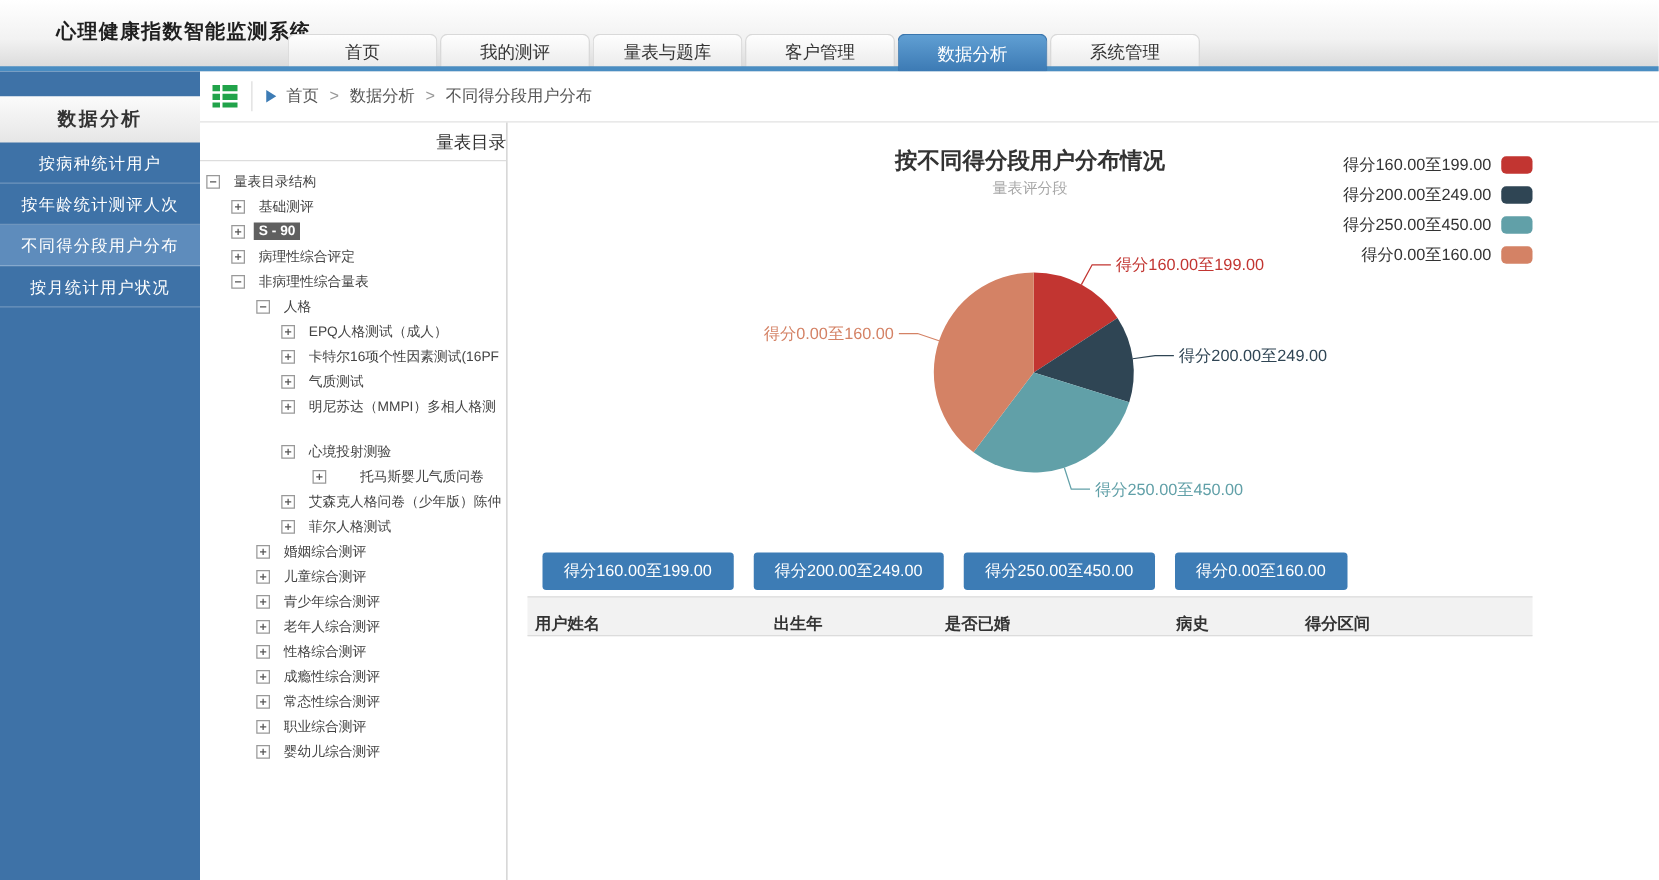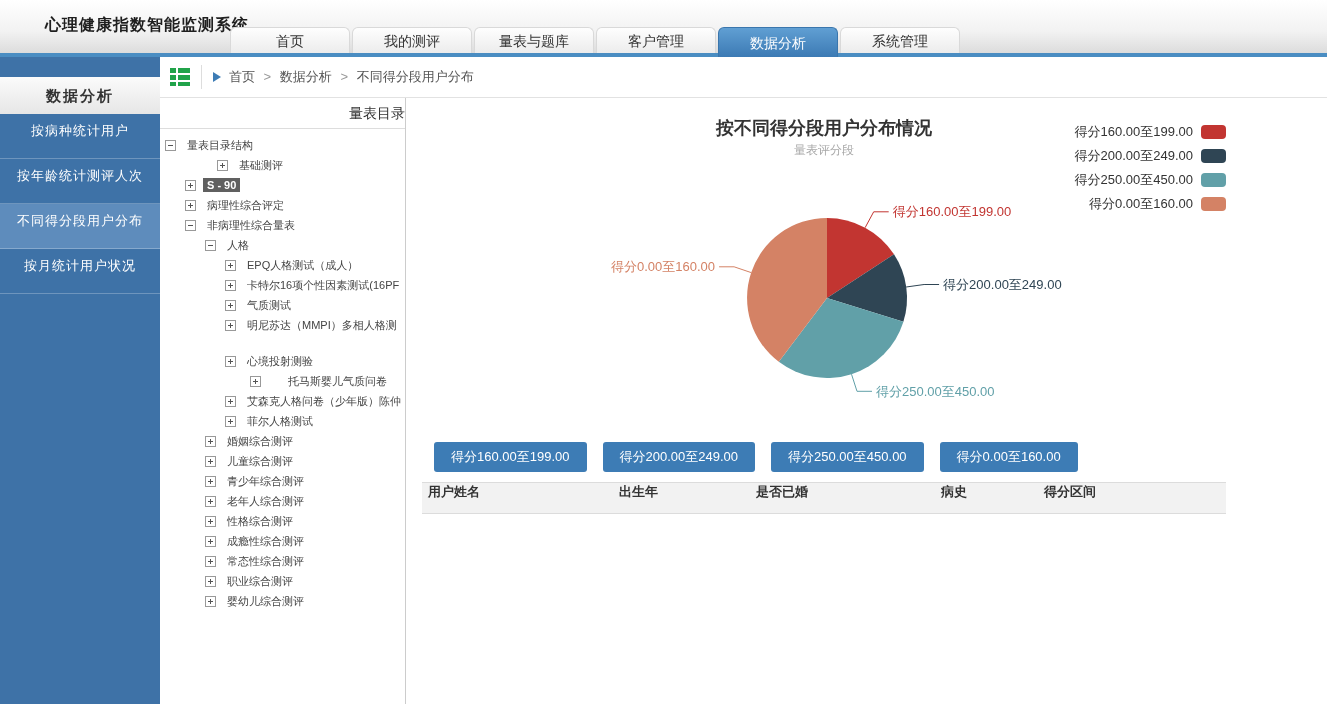--- a/index.html
+++ b/index.html
@@ -21,21 +21,21 @@
     border-color:#3a76ad; height:30px; line-height:30px; margin-bottom:-4px; }
 
   
   .layout { display:flex; height:647px; }
 
   
   .sidebar { width:160px; flex-shrink:0; background:#3e72a7; }
   .sidebar-header { margin-top:20px; height:37px; line-height:37px; text-align:center;
     background:linear-gradient(#fbfbfb,#e6e6e6); color:#333; font-size:15px; font-weight:bold;
     letter-spacing:2px; }
-  .side-item { height:45px; line-height:33px; text-align:center; color:#fff; font-size:13px;
+  .side-item { height:33px; line-height:33px; text-align:center; color:#fff; font-size:13px;
     border-bottom:1px solid rgba(255,255,255,.25); cursor:pointer; letter-spacing:1px; }
   .side-item.active { background:#5e8cbc; }
 
   
   .content { flex:1; min-width:0; display:flex; flex-direction:column; }
   .breadcrumb-bar { height:41px; flex-shrink:0; border-bottom:1px solid #e2e2e2;
     display:flex; align-items:center; background:#fff; }
   .bc-icon { margin-left:8px; width:24px; height:24px; flex-shrink:0; }
   .bc-divider { width:1px; height:24px; background:#ddd; margin:0 11px 0 9px; }
   .bc-arrow { width:0; height:0; border-left:8px solid #3d7cb5;
@@ -72,21 +72,21 @@
   .legend-swatch { width:25px; height:14px; border-radius:4px; margin-left:8px; }
   svg.pie { position:absolute; left:0; top:0; }
   .pie path { cursor:pointer; }
   .pie text { font-family:"Liberation Sans","DejaVu Sans",sans-serif; font-size:13px; }
 
   .btn-row { display:flex; gap:16px; margin:1px 0 0 12px; }
   .seg-btn { height:30px; padding:0 17px; background:#3d7cb5; color:#fff; font-size:13px;
     border:none; border-radius:3px; cursor:pointer;
     font-family:"Liberation Sans","DejaVu Sans",sans-serif; }
 
-  .thead { display:flex; align-items:flex-start; width:804px; height:32px; margin-top:10px;
+  .thead { display:flex; align-items:flex-end; width:804px; height:32px; margin-top:5px;
     background:#f2f2f2; border-top:1px solid #dcdcdc; border-bottom:1px solid #dcdcdc;
     font-size:13px; font-weight:bold; color:#333; }
   .th { padding-left:6px; flex-shrink:0; }
 </style>
 </head>
 <body>
 
 <div class="topbar">
   <div class="app-title">心理健康指数智能监测系统</div>
   <div class="tabs" id="tabs">
@@ -127,21 +127,21 @@
     </div>
 
     <div class="content-body">
       <div class="tree-panel">
         <div class="panel-header">量表目录</div>
         <div class="tree" id="tree">
             <div class="tree-row" style="padding-left: 5px;">
               <span class="toggle "></span>
               <span class="tree-label">量表目录结构</span>
             </div>
-            <div class="tree-row" style="padding-left: 25px; margin-left: 32px;">
+            <div class="tree-row" style="padding-left: 25px;">
               <span class="toggle plus"></span>
               <span class="tree-label">基础测评</span>
             </div>
             <div class="tree-row" style="padding-left: 25px;">
               <span class="toggle plus"></span>
               <span class="tree-label selected">S - 90</span>
             </div>
             <div class="tree-row" style="padding-left: 25px;">
               <span class="toggle plus"></span>
               <span class="tree-label">病理性综合评定</span>

